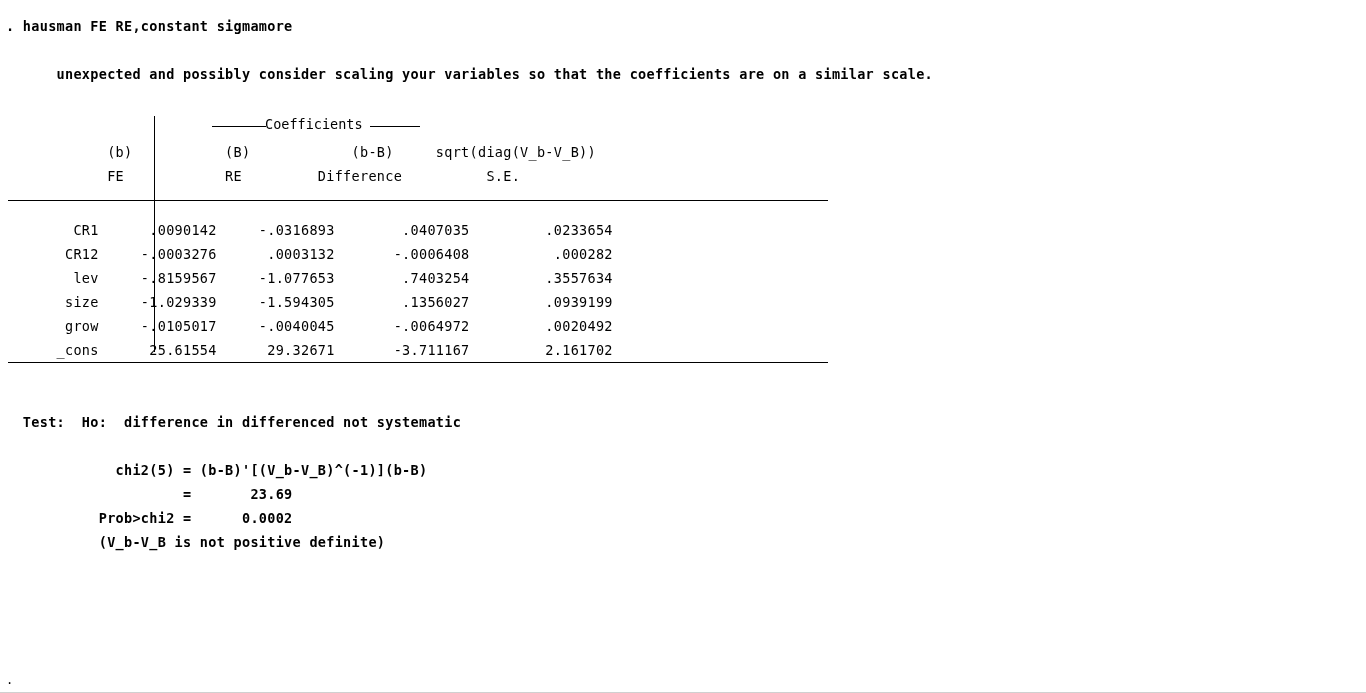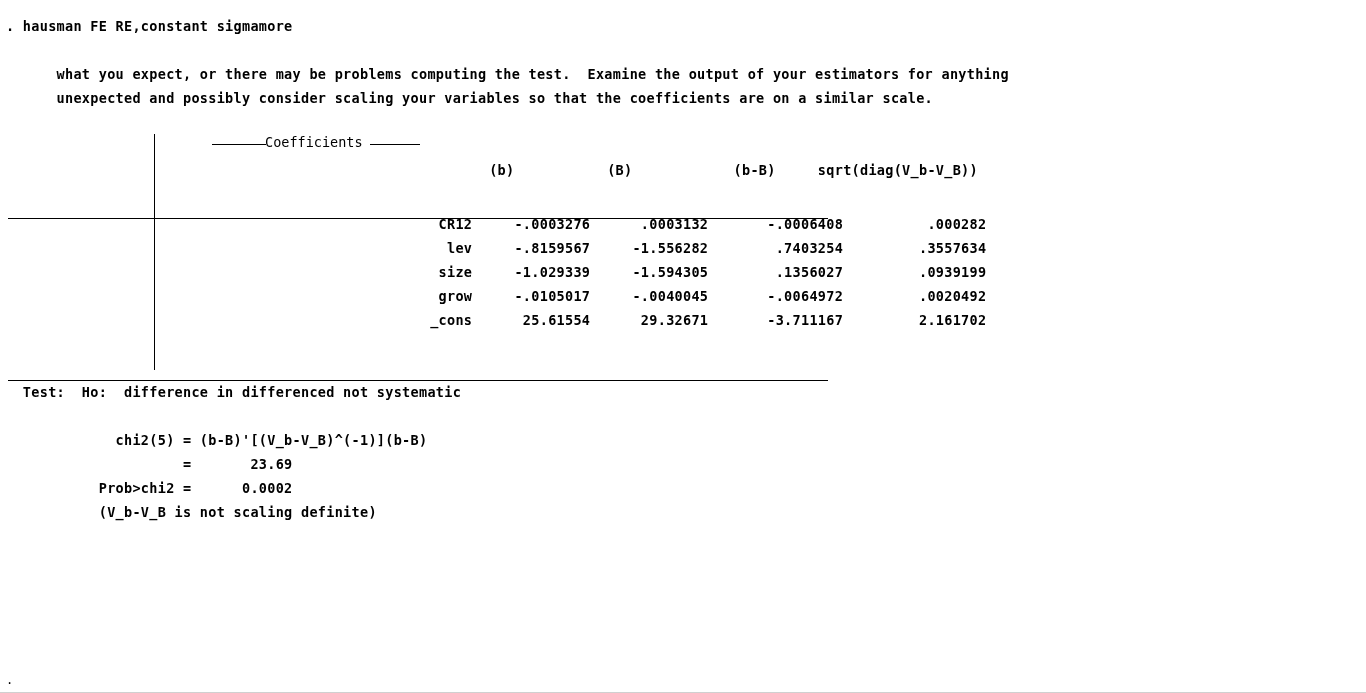--- a/index.html
+++ b/index.html
@@ -30,21 +30,21 @@
     white-space: pre;
     line-height: 24px;
     letter-spacing: 0.3px;
     font-weight: bold;
   }
   .spacer { height: 24px; }
 
   
   .tbl-wrap {
     position: relative;
-    text-align: center;
+    margin-top: 6px;
   }
   .hdr-rule {
     position: absolute;
     left: 206px;
     top: 10px;
     width: 208px;
     height: 0;
     border-top: 1.5px solid #000;
   }
   .hdr-rule .gap {
@@ -77,21 +77,21 @@
     height: 0;
     border-top: 1.5px solid #000;
   }
   .hline.top { top: 84px; }
   .hline.bottom { top: 246px; }
 
   .row {
     white-space: pre;
     line-height: 24px;
     letter-spacing: 0.3px;
-    font-weight: bold;
+    font-weight: normal;
   }
   .tbl-body { padding-top: 6px; }
   .tail-dot {
     position: absolute;
     left: 6px;
     bottom: 6px;
     white-space: pre;
     font-weight: normal;
     font-size: 12px;
   }
@@ -106,57 +106,58 @@
 </style>
 </head>
 <body>
 
 <div id="console">
 
   <div class="line">. hausman FE RE,constant sigmamore</div>
 
   <div class="spacer"></div>
 
-  <div class="line">      what you expect, or there may be problems computing the test.  Examine the output of your estimators for anything</div>
   <div class="line">      unexpected and possibly consider scaling your variables so that the coefficients are on a similar scale.</div>
 
   <div class="spacer"></div>
 
   <div class="tbl-wrap">
     <div class="hdr-rule">
       <div class="gap"></div>
     </div>
     <div class="coef-label">Coefficients</div>
     <div class="vline"></div>
     <div class="hline top"></div>
     <div class="hline bottom"></div>
 
     <div class="spacer"></div>
     <div class="row">            (b)           (B)            (b-B)     sqrt(diag(V_b-V_B))</div>
+    <div class="row">            FE            RE         Difference          S.E.</div>
 
     <div class="spacer"></div>
 
     <div class="tbl-body">
+      <div class="row">        CR1      .0090142     -.0316893        .0407035         .0233654</div>
       <div class="row">       CR12     -.0003276      .0003132       -.0006408          .000282</div>
-      <div class="row">        lev     -.8159567     -1.556282        .7403254         .3557634</div>
+      <div class="row">        lev     -.8159567     -1.077653        .7403254         .3557634</div>
       <div class="row">       size     -1.029339     -1.594305        .1356027         .0939199</div>
       <div class="row">       grow     -.0105017     -.0040045       -.0064972         .0020492</div>
       <div class="row">      _cons      25.61554      29.32671       -3.711167         2.161702</div>
     </div>
   </div>
 
   <div class="spacer"></div>
 
 
   <div class="spacer"></div>
 
   <div class="line">  Test:  Ho:  difference in differenced not systematic</div>
 
   <div class="spacer"></div>
 
   <div class="line">             chi2(5) = (b-B)'[(V_b-V_B)^(-1)](b-B)</div>
   <div class="line">                     =       23.69</div>
   <div class="line">           Prob&gt;chi2 =      0.0002</div>
-  <div class="line">           (V_b-V_B is not scaling definite)</div>
+  <div class="line">           (V_b-V_B is not positive definite)</div>
 
   <div class="tail-dot">.</div>
   <div class="bottom-border"></div>
 </div>
 
 </body></html>

